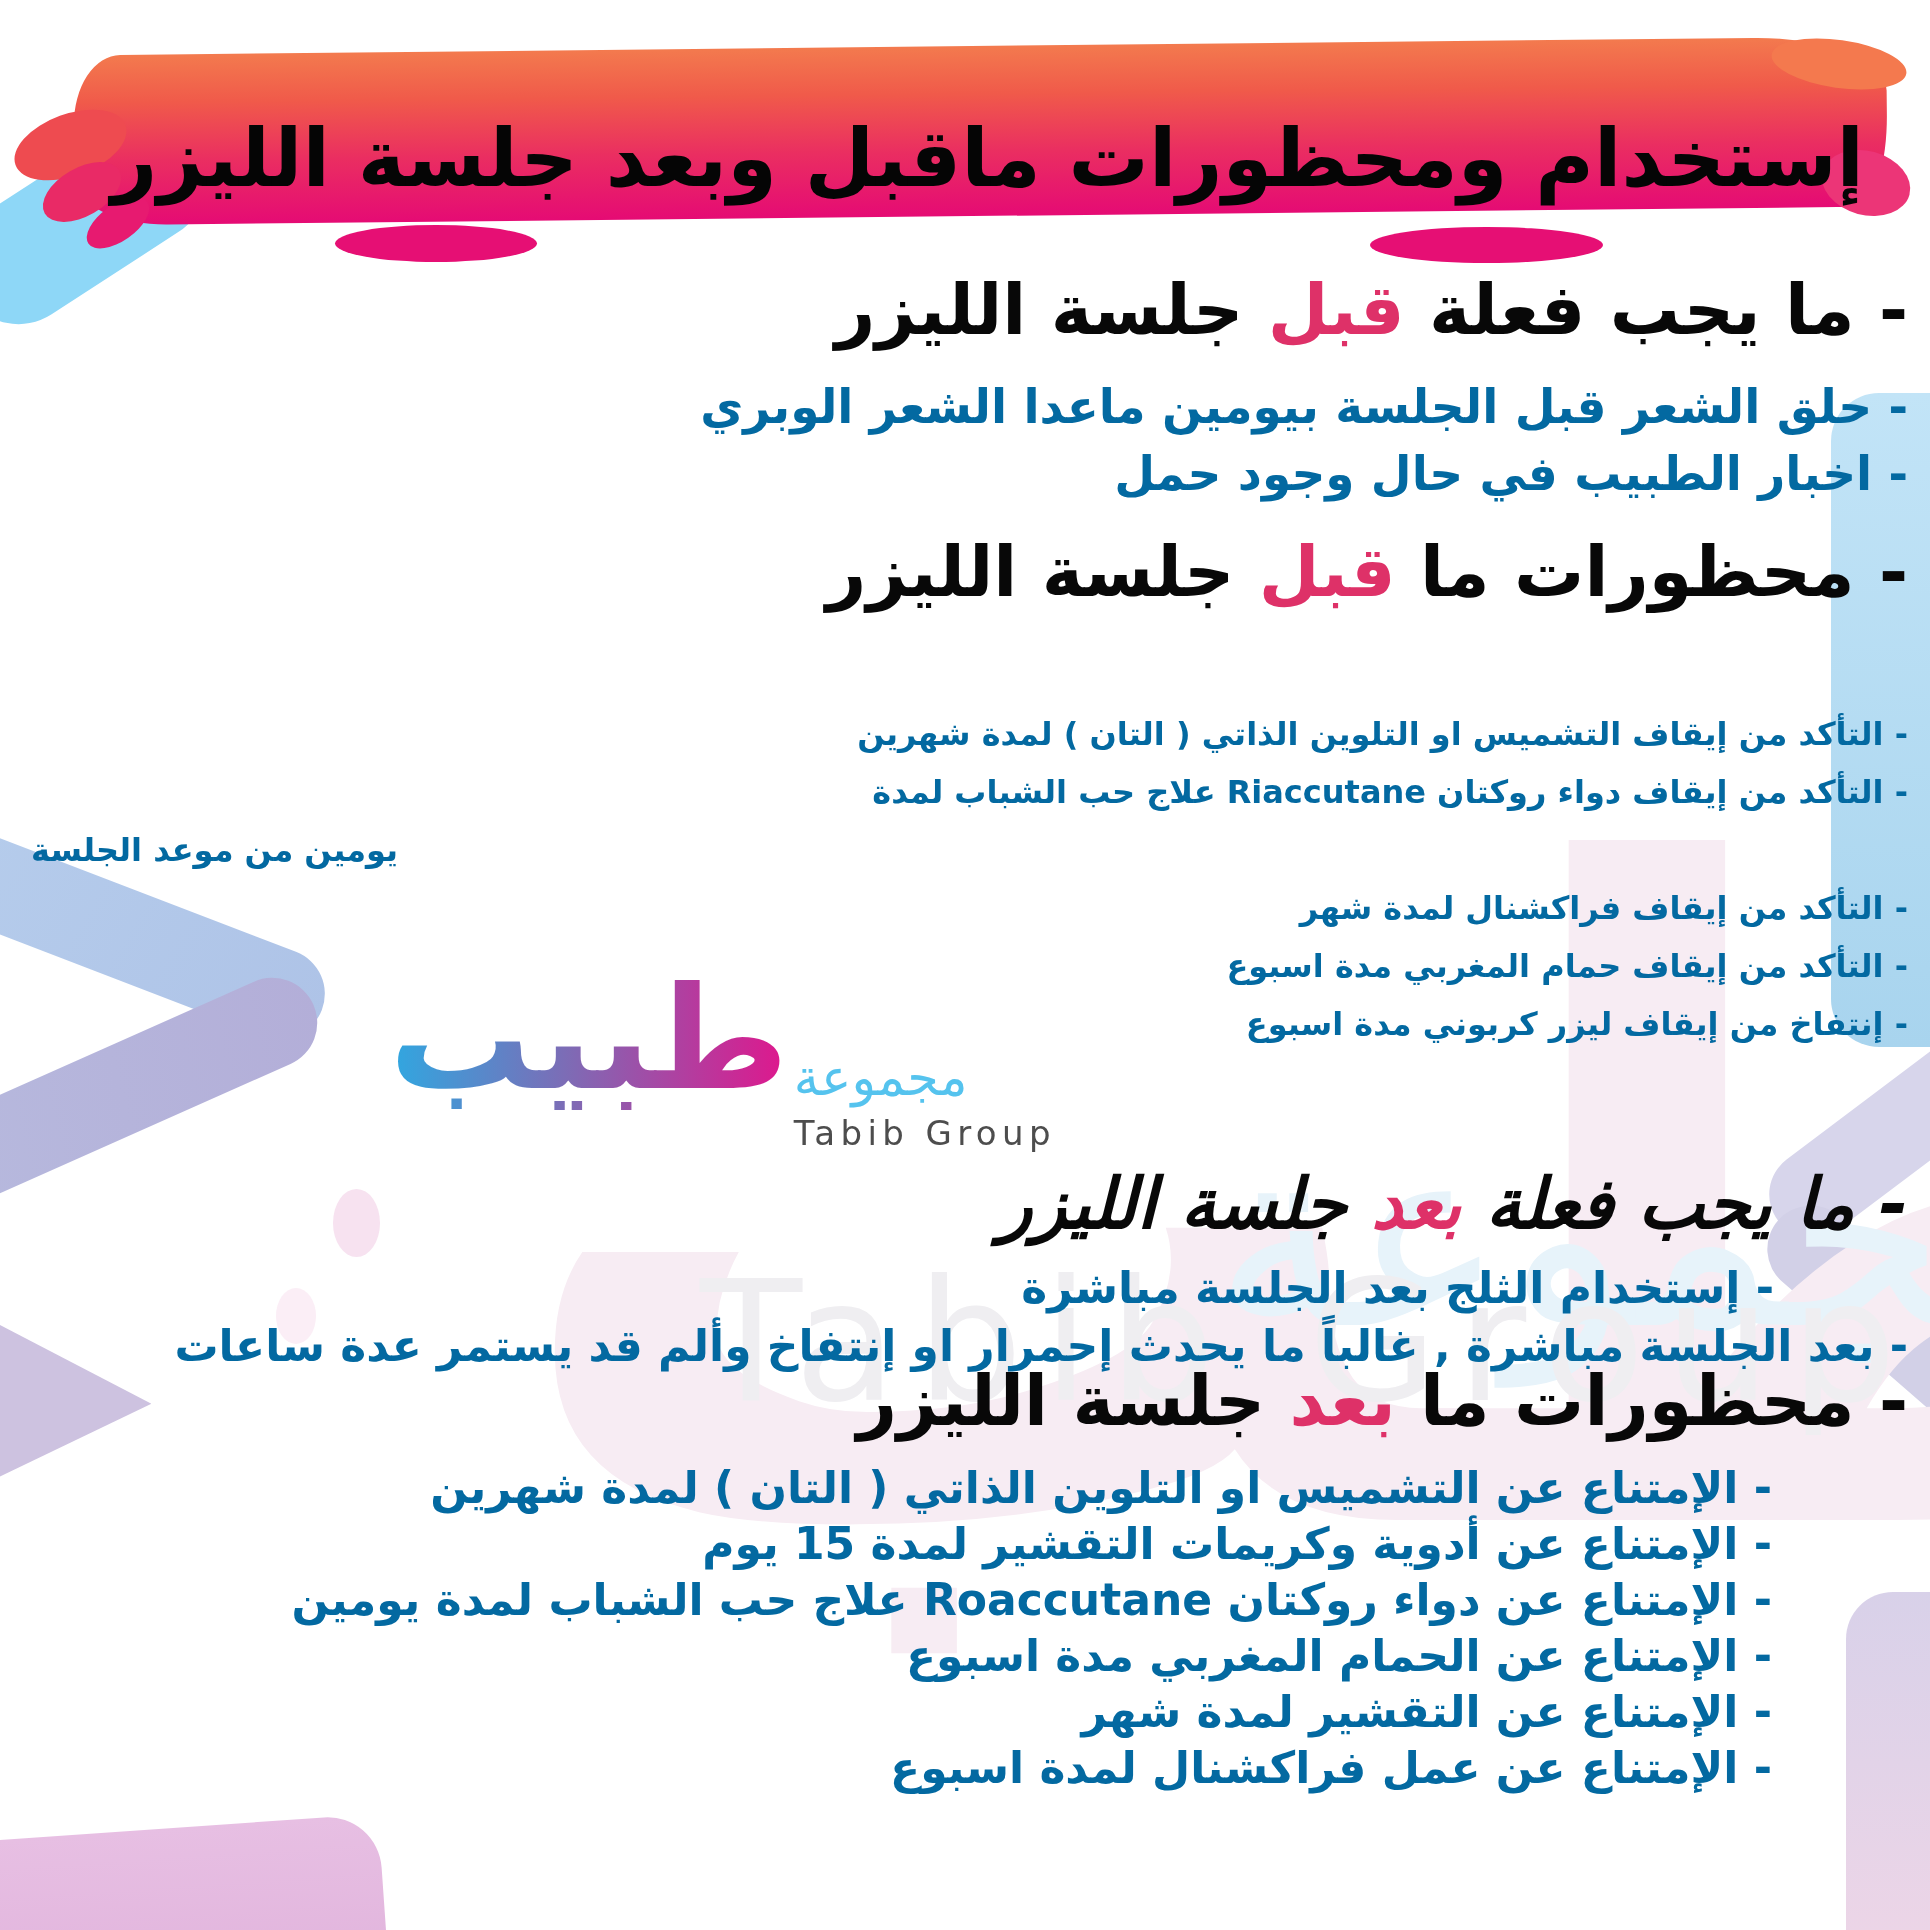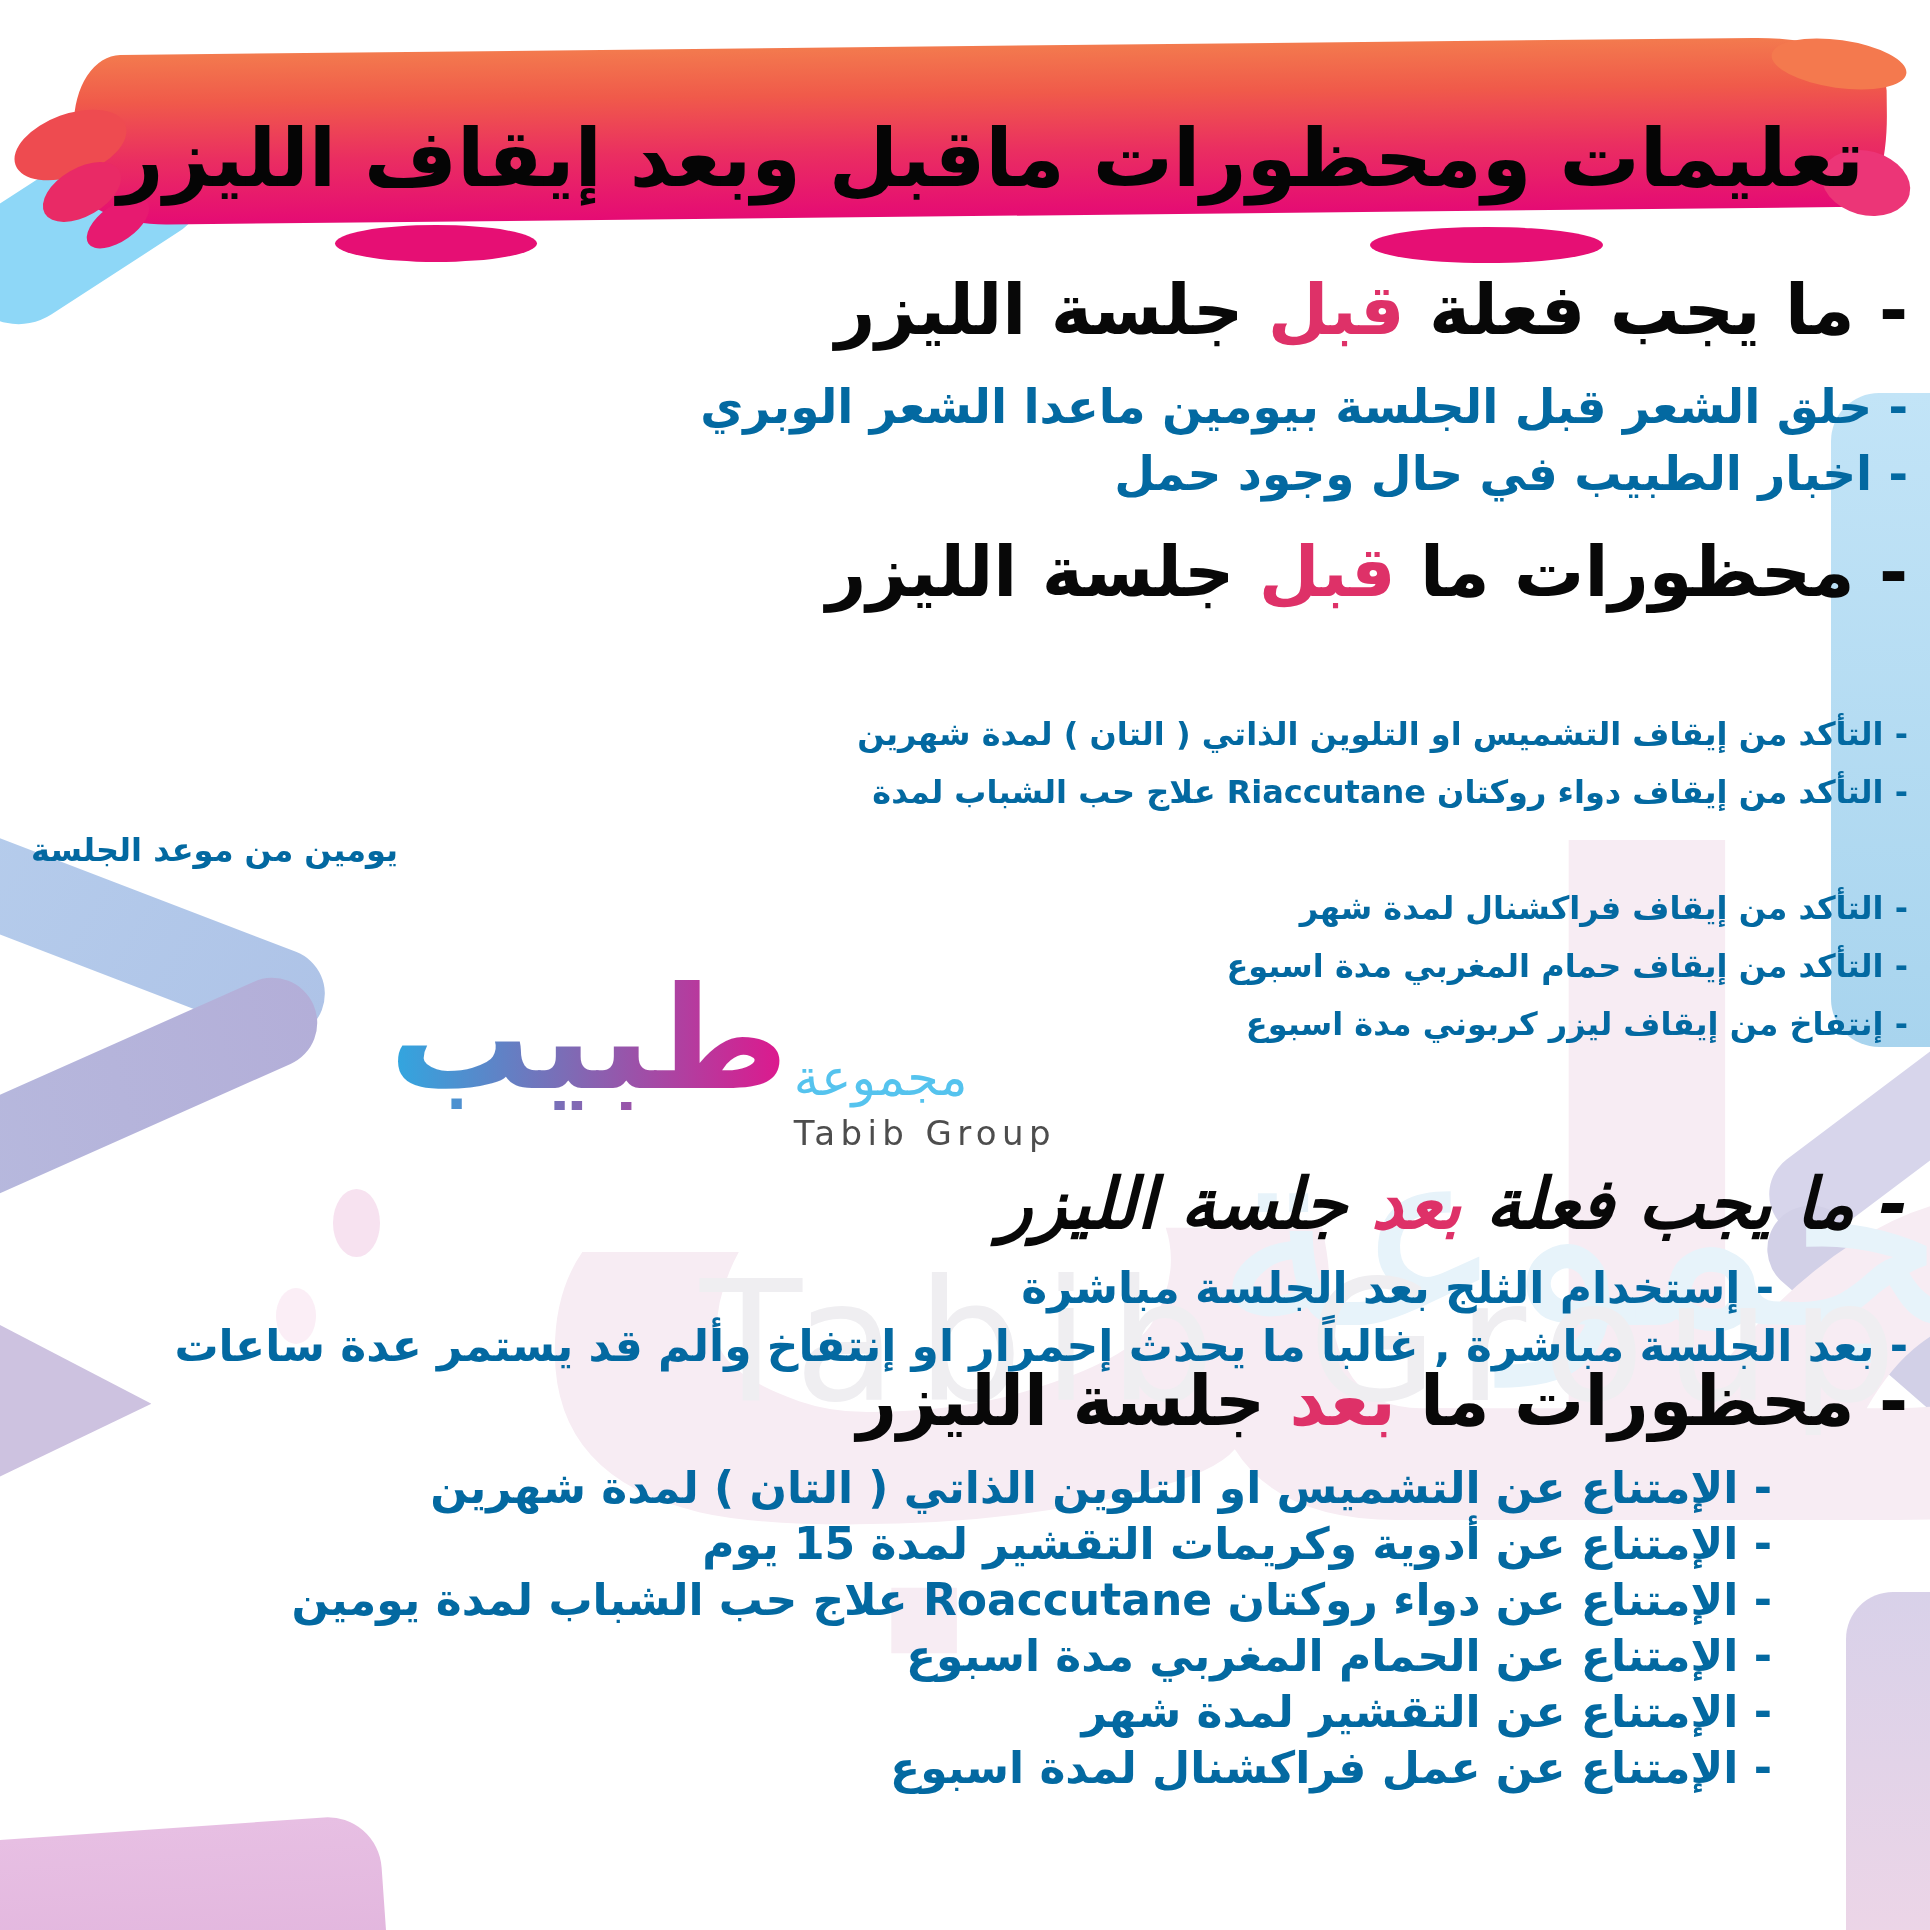--- a/index.html
+++ b/index.html
@@ -97,21 +97,21 @@
 
   <div class="banner-wrap">
     <div class="banner-core"></div>
     <div class="blob b1"></div>
     <div class="blob b2"></div>
     <div class="blob b3"></div>
     <div class="blob b4"></div>
     <div class="blob b5"></div>
     <div class="blob b6"></div>
     <div class="blob b7"></div>
-    <div class="banner-title">تعليمات ومحظورات ماقبل وبعد إيقاف الليزر</div>
+    <div class="banner-title">إستخدام ومحظورات ماقبل وبعد جلسة الليزر</div>
   </div>
 
   <div class="sec s1">
     <div class="heading"><span>- ما يجب فعلة </span><span class="accent">قبل</span><span> جلسة الليزر</span></div>
     <div class="lines">
       <div class="line">- حلق الشعر قبل الجلسة بيومين ماعدا الشعر الوبري</div>
       <div class="line">- اخبار الطبيب في حال وجود حمل</div>
     </div>
   </div>
 

